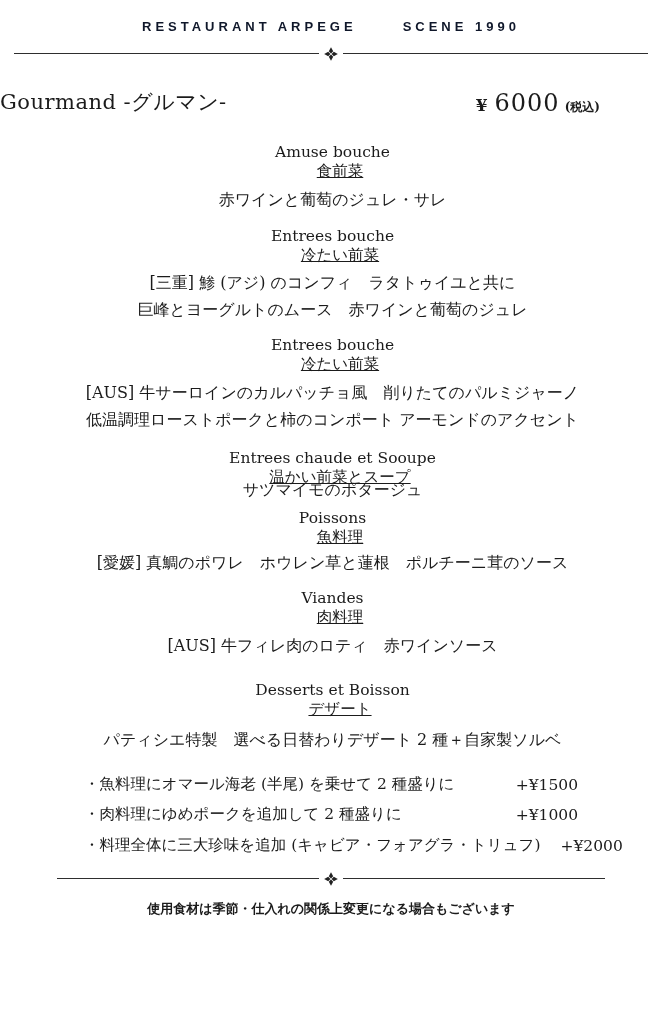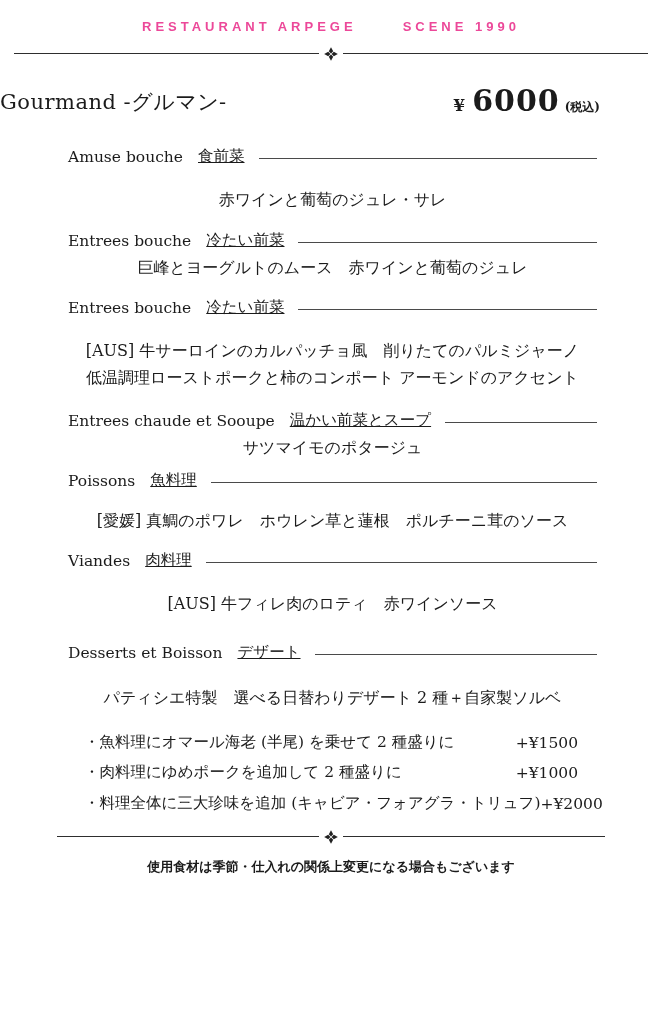--- a/index.html
+++ b/index.html
@@ -19,21 +19,21 @@
     margin-top: 17px;
     height: 19px;
     display: flex;
     justify-content: center;
     align-items: center;
     gap: 46px;
     font-family: "Liberation Sans", "DejaVu Sans", sans-serif;
     font-size: 13px;
     font-weight: 700;
     letter-spacing: 4px;
-    color: #ec4899;
+    color: #0f172a;
     white-space: nowrap;
   }
   
   .divider {
     margin-top: 10px;
     height: 15px;
     display: flex;
     align-items: center;
     gap: 5px;
     padding: 0 14px;
@@ -53,30 +53,31 @@
   .course-title { font-size: 21px; letter-spacing: 0.5px; }
   .price-group {
     position: absolute;
     right: 62px;
     bottom: 3px;
     display: flex;
     align-items: baseline;
     white-space: nowrap;
   }
   .yen { font-size: 17px; font-weight: 600; margin-right: 7px; }
-  .amount { font-size: 30px; font-weight: 700; letter-spacing: 1px; line-height: 1; }
+  .amount { font-size: 24px; font-weight: 400; letter-spacing: 1px; line-height: 1; }
   .taxnote { font-size: 12px; font-weight: 700; margin-left: 5px; }
   
   .menu { padding: 0 65px 0 68px; }
   .sec-h {
     display: flex;
     align-items: center;
     height: 27px;
     font-size: 15.5px;
     white-space: nowrap;
+    flex-direction: column;
   }
   .sec-h .ja { margin-left: 15px; text-decoration: underline; }
   .sec-h .rule { flex: 1; border-top: 1px solid #4a4a4a; margin-left: 14px; margin-top: 3px; }
   .item {
     height: 27px;
     line-height: 27px;
     text-align: center;
     font-size: 16px;
     white-space: nowrap;
   }
@@ -91,20 +92,21 @@
   }
   .opt-h .thick { flex: 1; border-top: 2.5px solid #222; }
   .opt-h .ja { margin-left: 2px; }
   .opt-row {
     display: flex;
     align-items: center;
     height: 27px;
     font-size: 15.5px;
     white-space: nowrap;
     padding-left: 16px;
+    gap: 20px;
   }
   .opt-row .opt-price { margin-left: auto; padding-right: 19px; }
   
   .footer-note {
     margin-top: 13px;
     height: 19px;
     line-height: 19px;
     text-align: center;
     font-size: 13px;
     font-weight: 600;
@@ -147,20 +149,21 @@
       <span class="ja">食前菜</span>
       <span class="rule"></span>
     </div>
     <div class="item" style="margin-top:16px">赤ワインと葡萄のジュレ・サレ</div>
 
     <div class="sec-h" style="margin-top:14px">
       <span>Entrees bouche</span>
       <span class="ja">冷たい前菜</span>
       <span class="rule"></span>
     </div>
+    <div class="item" style="margin-top:15px">[三重] 鯵 (アジ) のコンフィ　ラタトゥイユと共に</div>
     <div class="item">巨峰とヨーグルトのムース　赤ワインと葡萄のジュレ</div>
 
     <div class="sec-h" style="margin-top:13px">
       <span>Entrees bouche</span>
       <span class="ja">冷たい前菜</span>
       <span class="rule"></span>
     </div>
     <div class="item" style="margin-top:16px">[AUS] 牛サーロインのカルパッチョ風　削りたてのパルミジャーノ</div>
     <div class="item">低温調理ローストポークと柿のコンポート アーモンドのアクセント</div>
 

